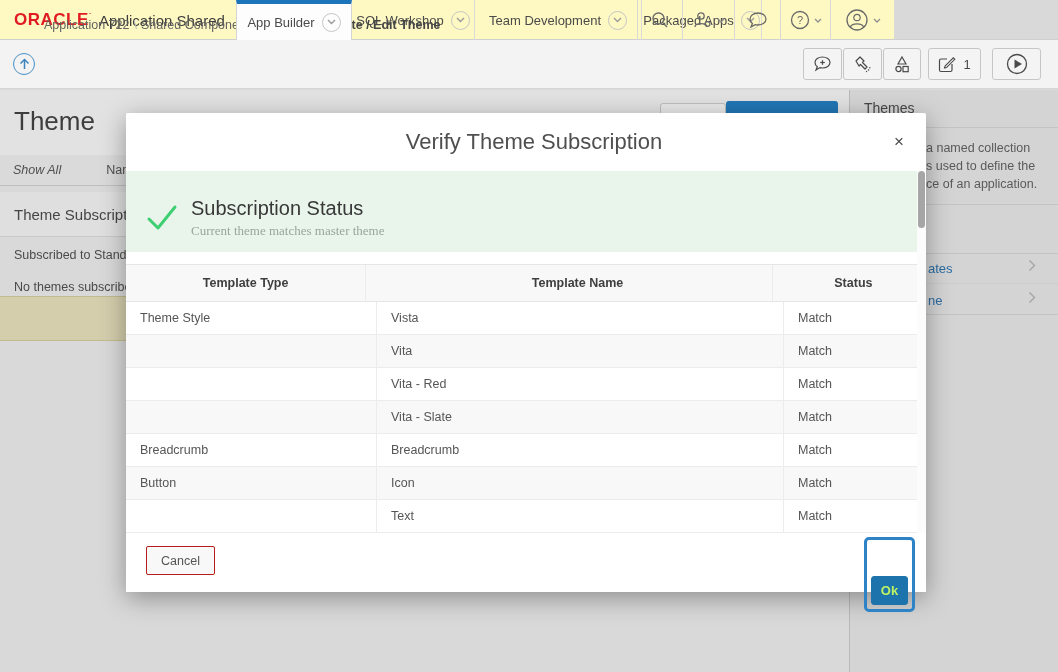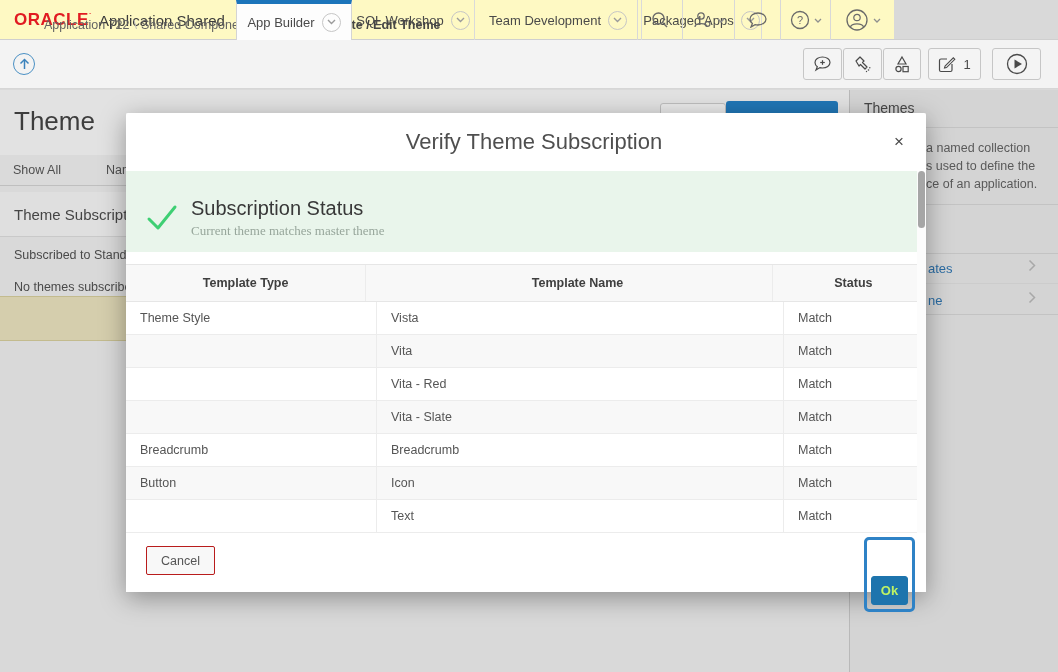--- a/index.html
+++ b/index.html
@@ -40,21 +40,21 @@
 
   
   .pg-head { position:absolute; left:0; top:90px; width:849px; height:65px; background:#e2e2e2; }
   .pg-title { position:absolute; left:14px; top:106px; font-size:26px; color:#3d3d3d; }
   .hid-btn-gray { position:absolute; left:660px; top:103px; width:66px; height:30px; background:#e9e9e9;
                   border:1px solid #bdbdbd; border-radius:3px; }
   .hid-btn-blue { position:absolute; left:726px; top:101px; width:112px; height:32px; background:#2176b5;
                   border-radius:3px; }
   .pg-tabs { position:absolute; left:0; top:155px; width:849px; height:31px; background:#dadada;
              border-bottom:1px solid #bfbfbf; display:flex; align-items:center; font-size:12.5px; color:#4f4f4f; }
-  .pg-tab1 { margin-left:13px; } .pg-tab2 { margin-left:45px; }
+  .pg-tab1 { margin-left:13px;font-style:italic; } .pg-tab2 { margin-left:45px; }
   .pg-sect { position:absolute; left:0; top:192px; width:849px; height:45px; background:#dfdfdf;
              border-bottom:1px solid #c9c9c9; display:flex; align-items:center; }
   .pg-sect span { margin-left:14px; font-size:15px; color:#454545; white-space:nowrap; }
   .pg-row1 { position:absolute; left:14px; top:248px; font-size:12.5px; color:#4a4a4a; white-space:nowrap; }
   .pg-row2 { position:absolute; left:14px; top:280px; font-size:12.5px; color:#4a4a4a; white-space:nowrap; }
   .pg-beige { position:absolute; left:0; top:296px; width:849px; height:45px; background:#d5cead;
               border-top:1px solid #c3bb8e; border-bottom:1px solid #c3bb8e; }
 
   
   .panel { position:absolute; left:849px; top:90px; width:209px; height:582px; background:#d4d4d4;

